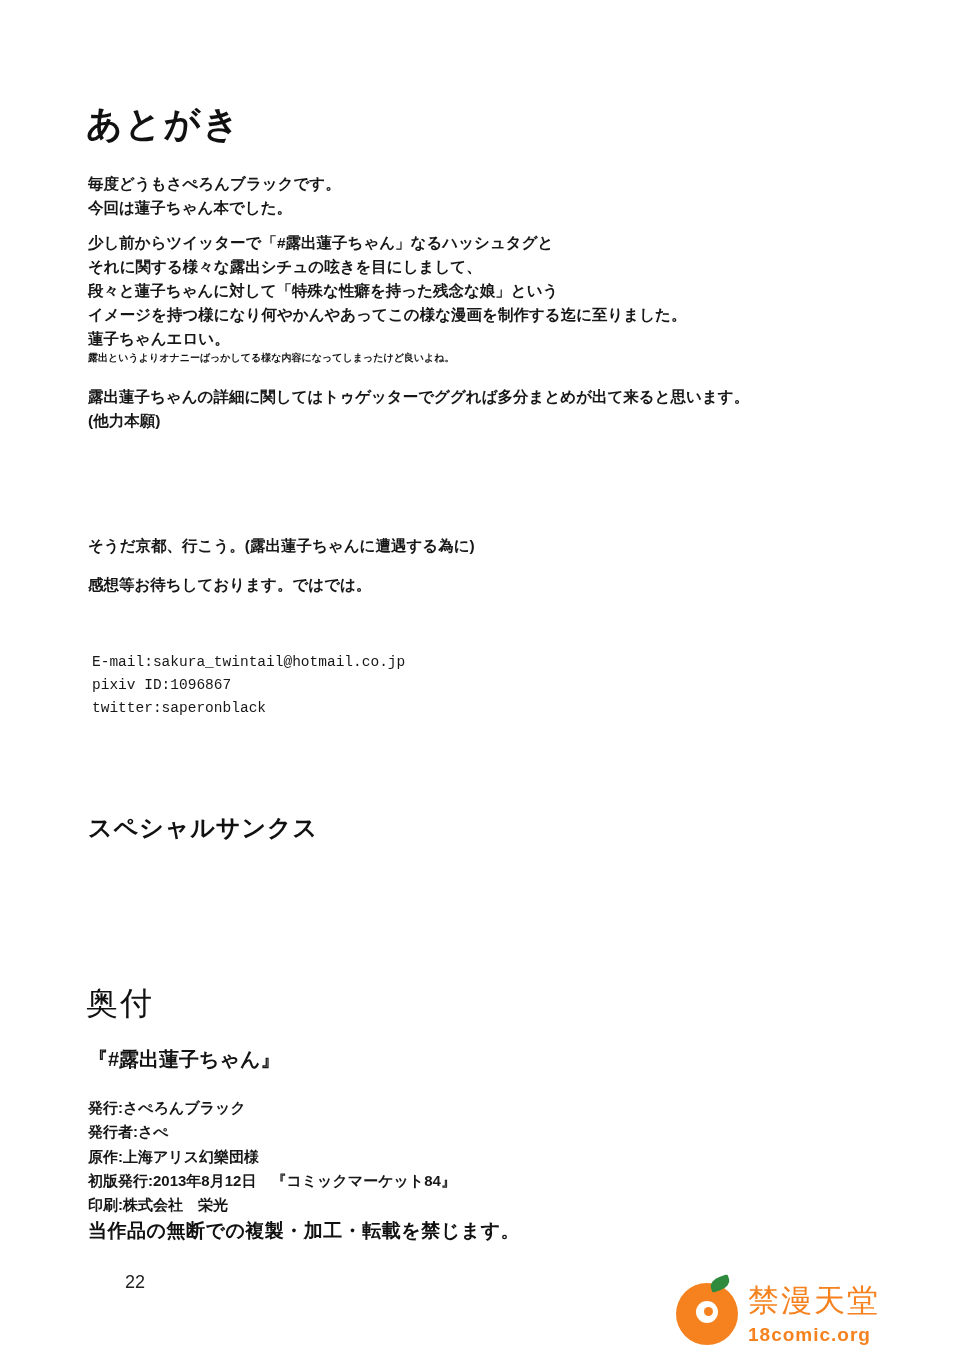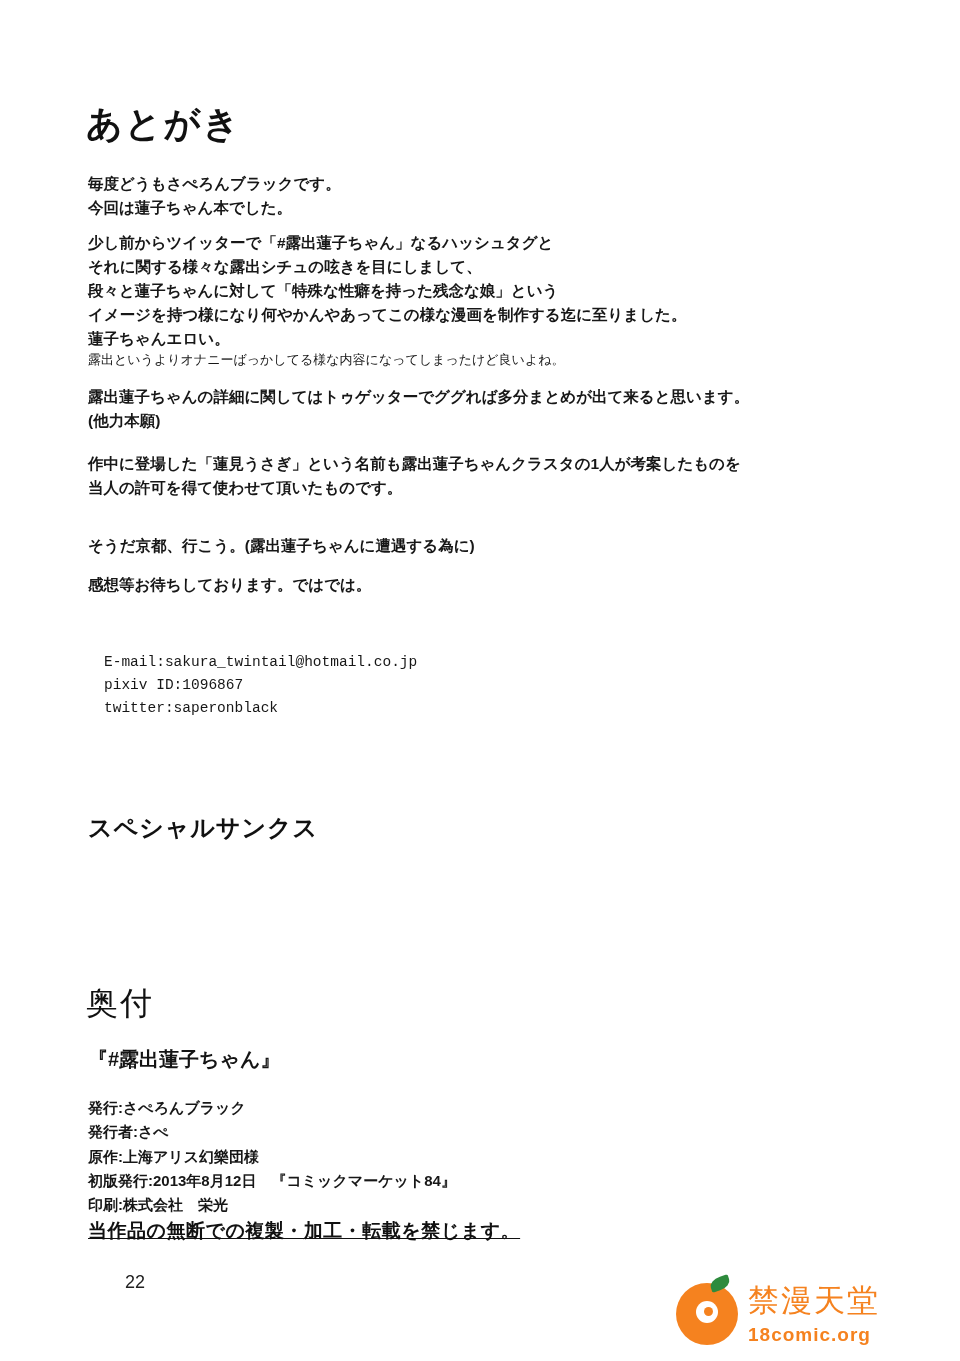--- a/index.html
+++ b/index.html
@@ -32,29 +32,29 @@
     position: absolute;
     left: 88px;
     font-size: 15.5px;
     line-height: 1.55;
     color: #171717;
     font-weight: bold;
     white-space: pre-wrap;
   }
   .b1 { top: 172px; }
   .b2 { top: 231px; }
-  .b3 { top: 350px; font-size: 13px; font-weight: normal; }
+  .b3 { top: 350px; font-size: 10px; font-weight: bold; }
   .b4 { top: 385px; }
   .b5 { top: 452px; }
   .b6 { top: 534px; }
   .b7 { top: 573px; }
 
   .contact {
     position: absolute;
-    left: 104px;
+    left: 92px;
     top: 651px;
     font-family: "Liberation Mono", monospace;
     font-size: 14.5px;
     line-height: 1.6;
     color: #171717;
     white-space: pre;
   }
 
   .special-title {
     position: absolute;
@@ -104,21 +104,20 @@
     white-space: pre-wrap;
   }
   .colophon-notice {
     position: absolute;
     left: 88px;
     top: 1218px;
     font-size: 19px;
     font-weight: bold;
     color: #111;
     letter-spacing: 0.5px;
-    text-decoration: underline;
   }
 
   .page-number {
     position: absolute;
     left: 78px;
     top: 1272px;
     font-size: 18px;
     color: #222;
     font-family: "Liberation Sans", sans-serif;
     margin-left: 47px;
@@ -205,22 +204,20 @@
   <div class="block b1">毎度どうもさぺろんブラックです。
 今回は蓮子ちゃん本でした。</div>
   <div class="block b2">少し前からツイッターで「#露出蓮子ちゃん」なるハッシュタグと
 それに関する様々な露出シチュの呟きを目にしまして、
 段々と蓮子ちゃんに対して「特殊な性癖を持った残念な娘」という
 イメージを持つ様になり何やかんやあってこの様な漫画を制作する迄に至りました。
 蓮子ちゃんエロい。</div>
   <div class="block b3">露出というよりオナニーばっかしてる様な内容になってしまったけど良いよね。</div>
   <div class="block b4">露出蓮子ちゃんの詳細に関してはトゥゲッターでググれば多分まとめが出て来ると思います。
 (他力本願)</div>
-  <div class="block b5">作中に登場した「蓮見うさぎ」という名前も露出蓮子ちゃんクラスタの1人が考案したものを
-当人の許可を得て使わせて頂いたものです。</div>
   <div class="block b6">そうだ京都、行こう。(露出蓮子ちゃんに遭遇する為に)</div>
   <div class="block b7">感想等お待ちしております。ではでは。</div>
 
   <div class="contact">E-mail:sakura_twintail@hotmail.co.jp
 pixiv ID:1096867
 twitter:saperonblack</div>
 
   <div class="special-title">スペシャルサンクス</div>
 
   <div class="colophon-title">奥付</div>

